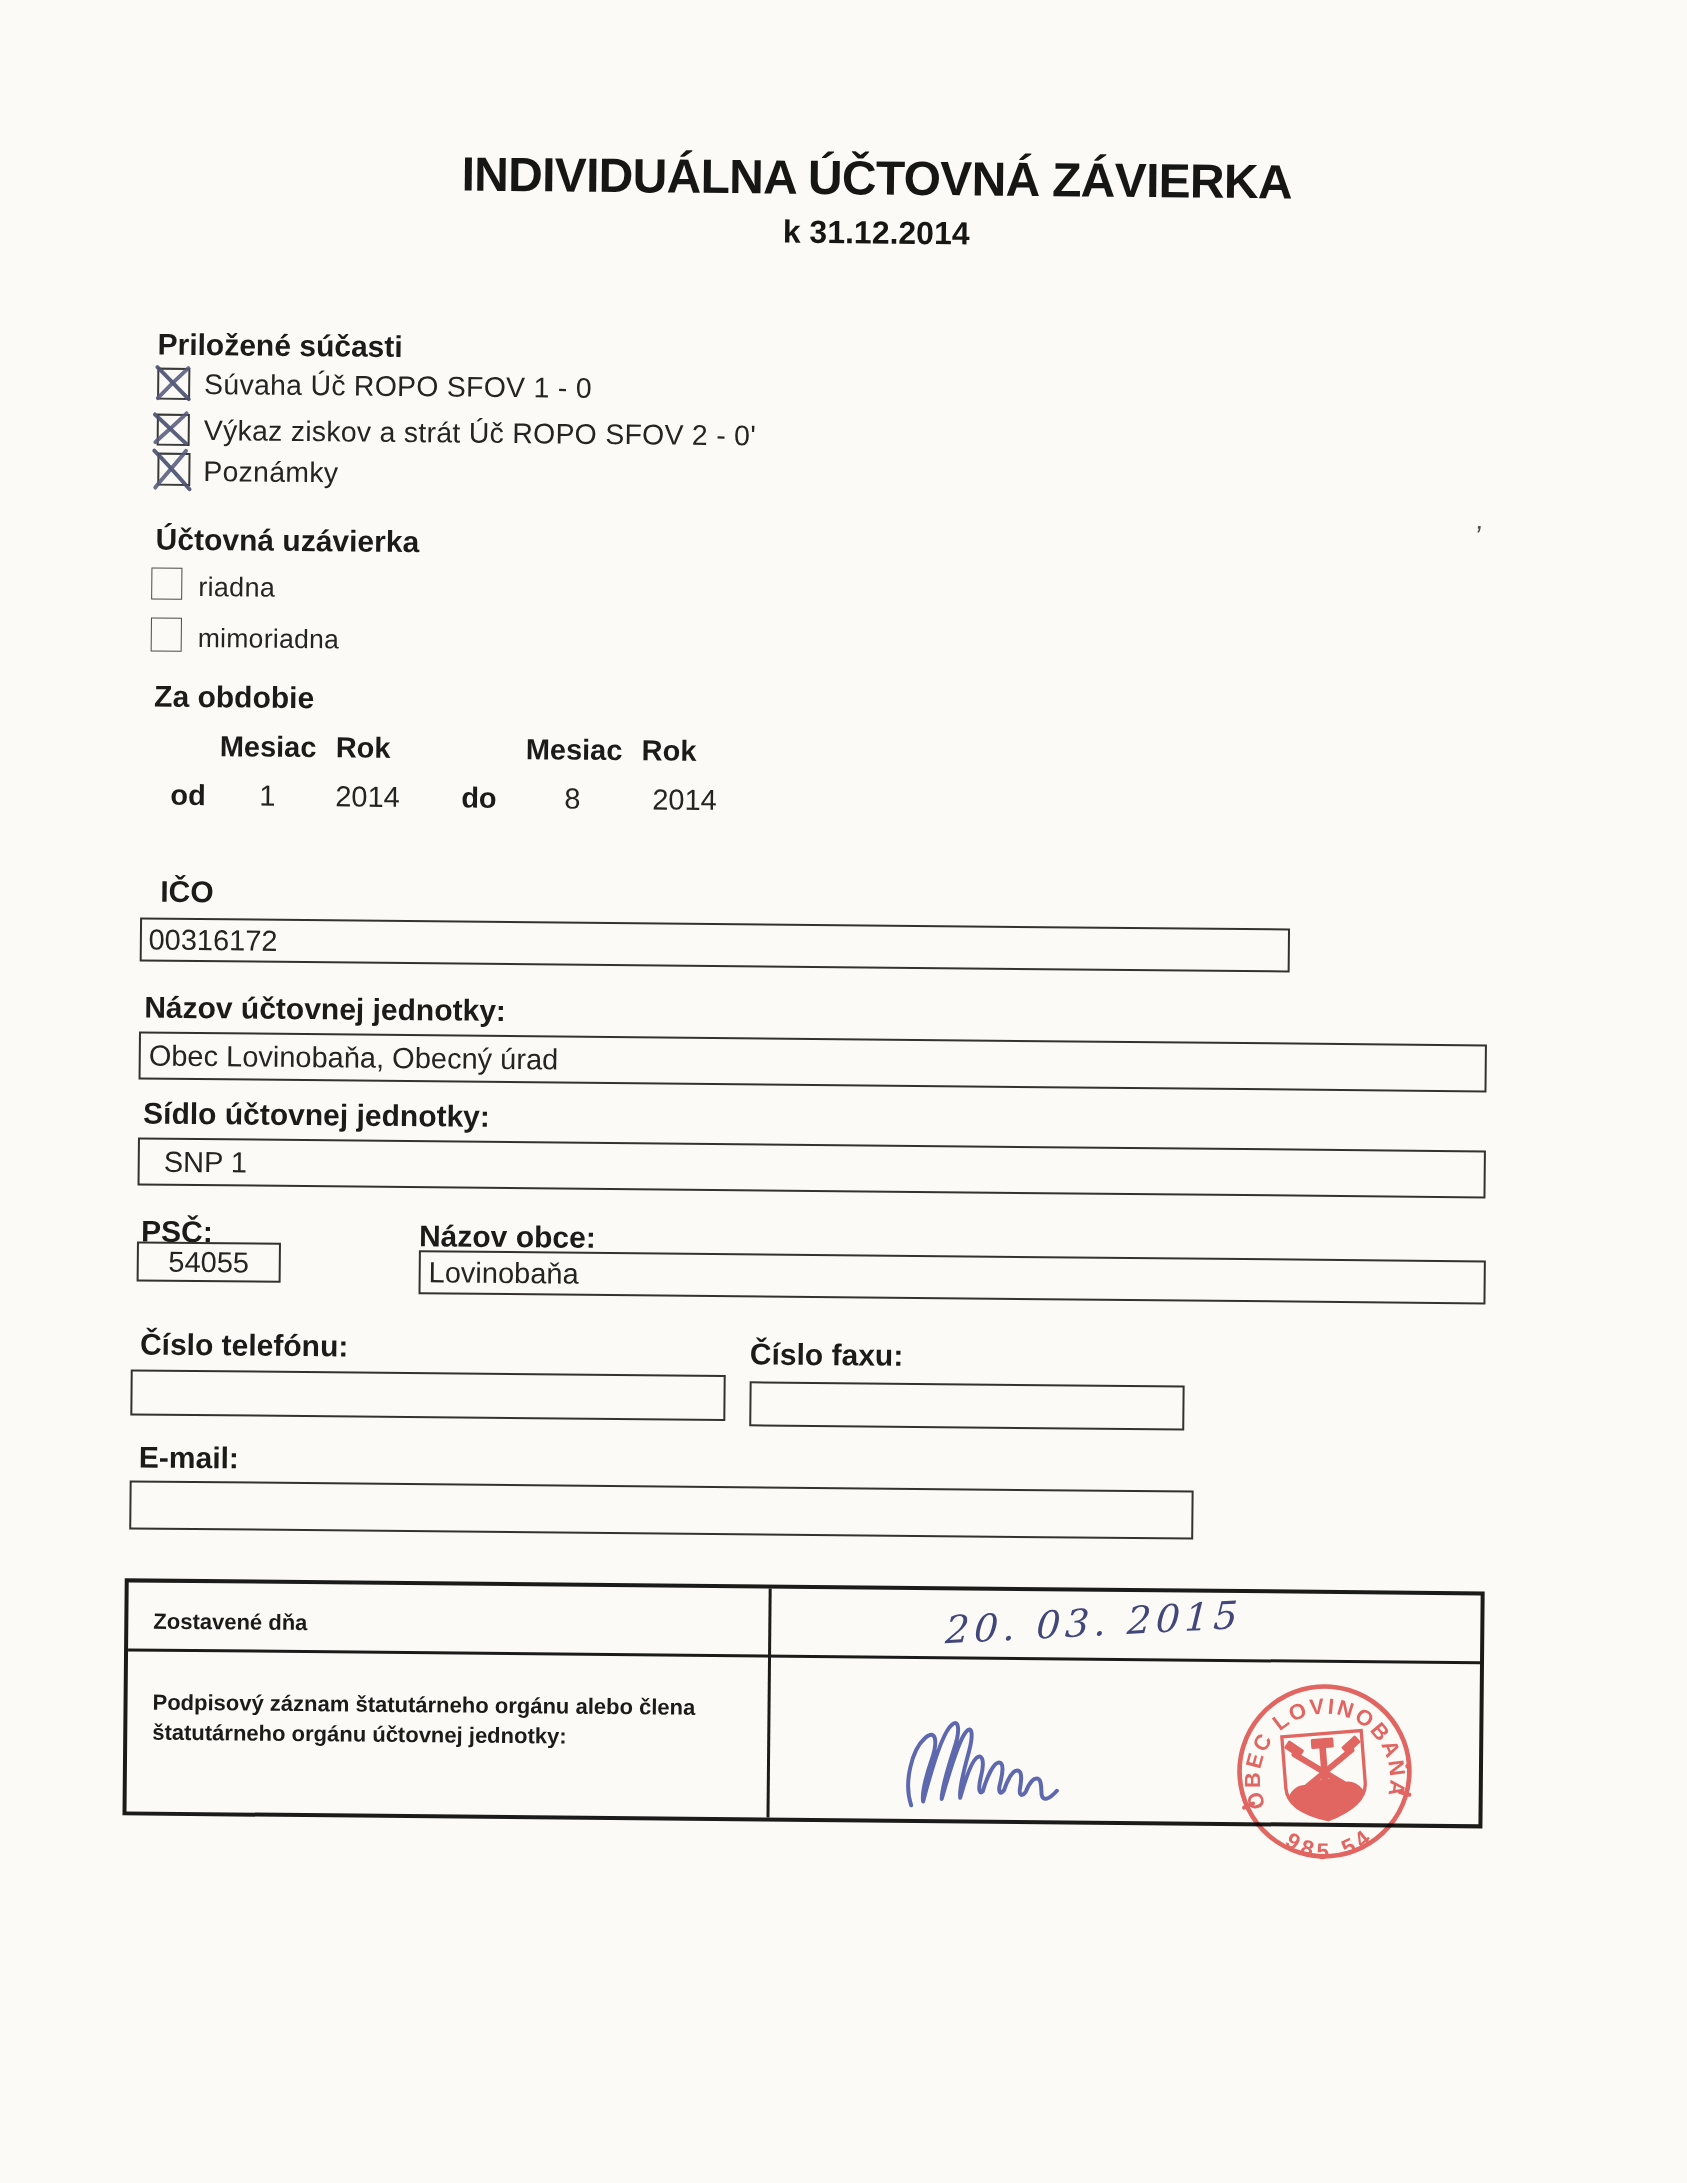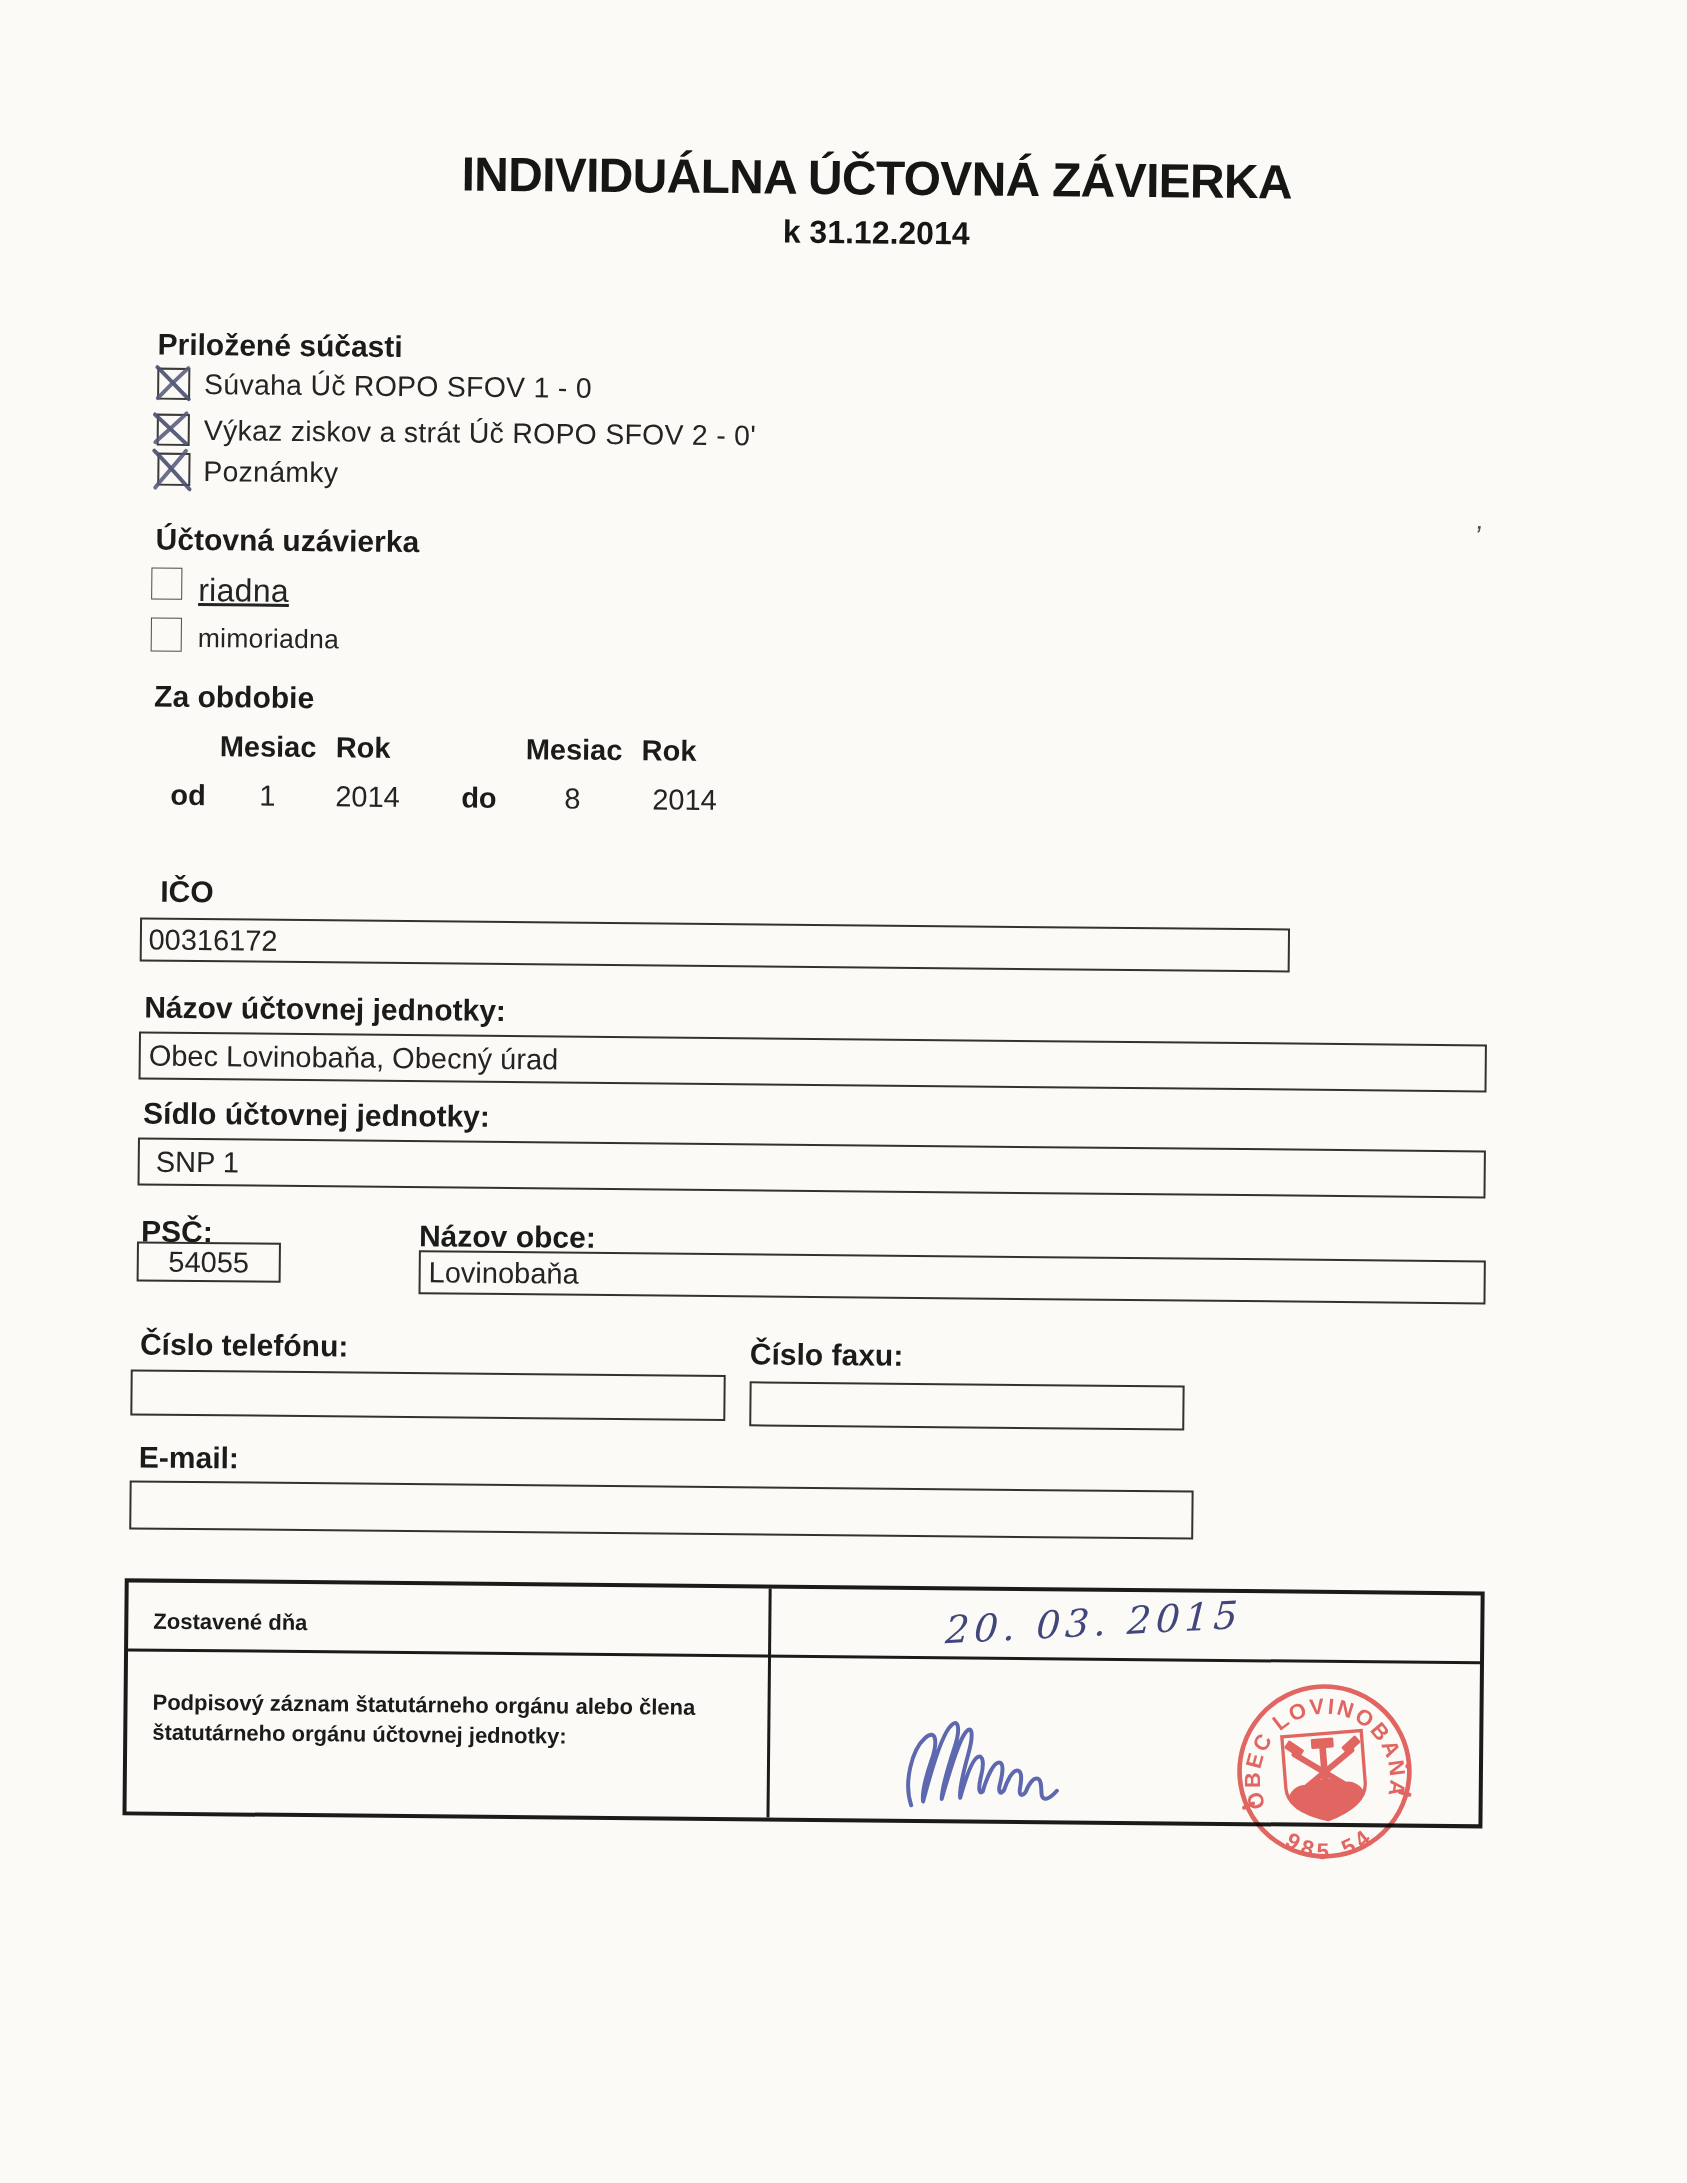--- a/index.html
+++ b/index.html
@@ -97,21 +97,21 @@
       <path d="M40,-6 C28,10 8,32 -6,50" stroke="#565b7d" stroke-width="6" fill="none" stroke-linecap="round" opacity="0.88"></path>
     </svg>
   </div>
   <div class="abs chk-label" style="left:206px;top:455px;">Poznámky</div>
 
   <div class="abs h-section" style="left:159px;top:523px;">Účtovná uzávierka</div>
 
   <div class="abs checkbox" style="left:155px;top:568px;width:29px;height:30px;border-width:1.3px;border-color:#4a4a48;">
     
   </div>
-  <div class="abs chk-label" style="left:202px;top:572px;font-size:32px;text-decoration:underline;">riadna</div>
+  <div class="abs chk-label" style="left:202px;top:572px;font-size:27px;">riadna</div>
 
   <div class="abs checkbox" style="left:155px;top:618px;width:29px;height:32px;border-width:1.3px;border-color:#4a4a48;">
     
   </div>
   <div class="abs chk-label" style="left:202px;top:623px;font-size:26.5px;">mimoriadna</div>
 
   <div class="abs h-section" style="left:159px;top:680px;">Za obdobie</div>
 
   <div class="abs period-head" style="left:225px;top:730px;">Mesiac</div>
   <div class="abs period-head" style="left:341px;top:730px;">Rok</div>
@@ -130,21 +130,21 @@
     <span style="padding-left:6.6px;">00316172</span>
   </div>
 
   <div class="abs field-label" style="left:152px;top:991px;">Názov účtovnej jednotky:</div>
   <div class="abs field-box" style="left:147px;top:1032px;width:1344px;height:44px;">
     <span style="padding-left:8px;">Obec Lovinobaňa, Obecný úrad</span>
   </div>
 
   <div class="abs field-label" style="left:152px;top:1097px;">Sídlo účtovnej jednotky:</div>
   <div class="abs field-box" style="left:147px;top:1138px;width:1344px;height:44px;">
-    <span style="padding-left:16px;">SNP 1</span>
+    <span style="padding-left:24px;">SNP 1</span>
   </div>
 
   <div class="abs field-label" style="left:151px;top:1215px;">PSČ:</div>
   <div class="abs field-box" style="left:147px;top:1242px;width:140px;height:36px;justify-content:center;">
     <span>54055</span>
   </div>
 
   <div class="abs field-label" style="left:429px;top:1217px;">Názov obce:</div>
   <div class="abs field-box" style="left:429px;top:1248px;width:1063px;height:40px;">
     <span style="padding-left:8px;">Lovinobaňa</span>

